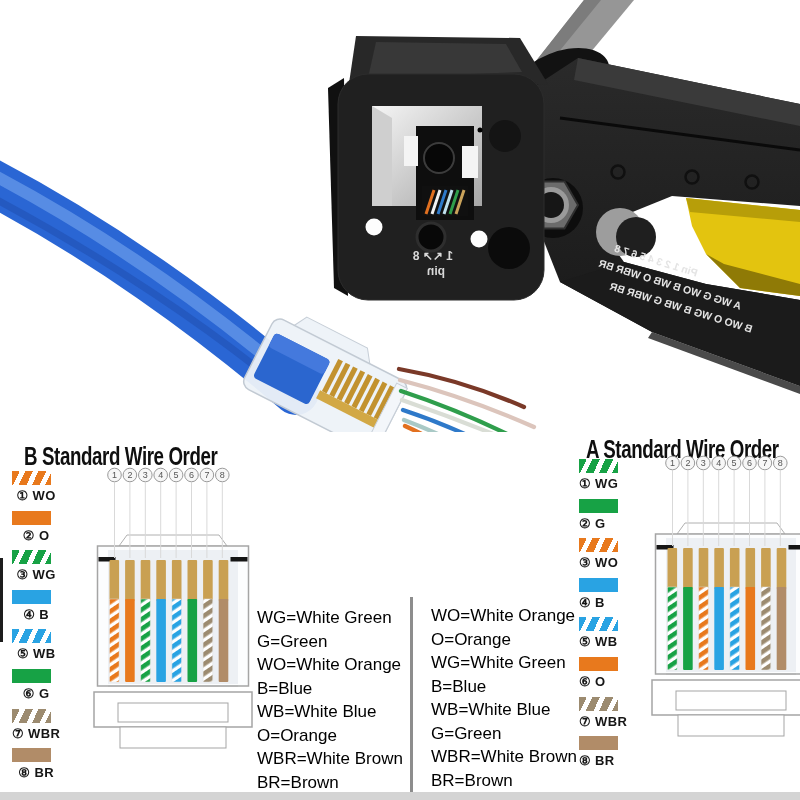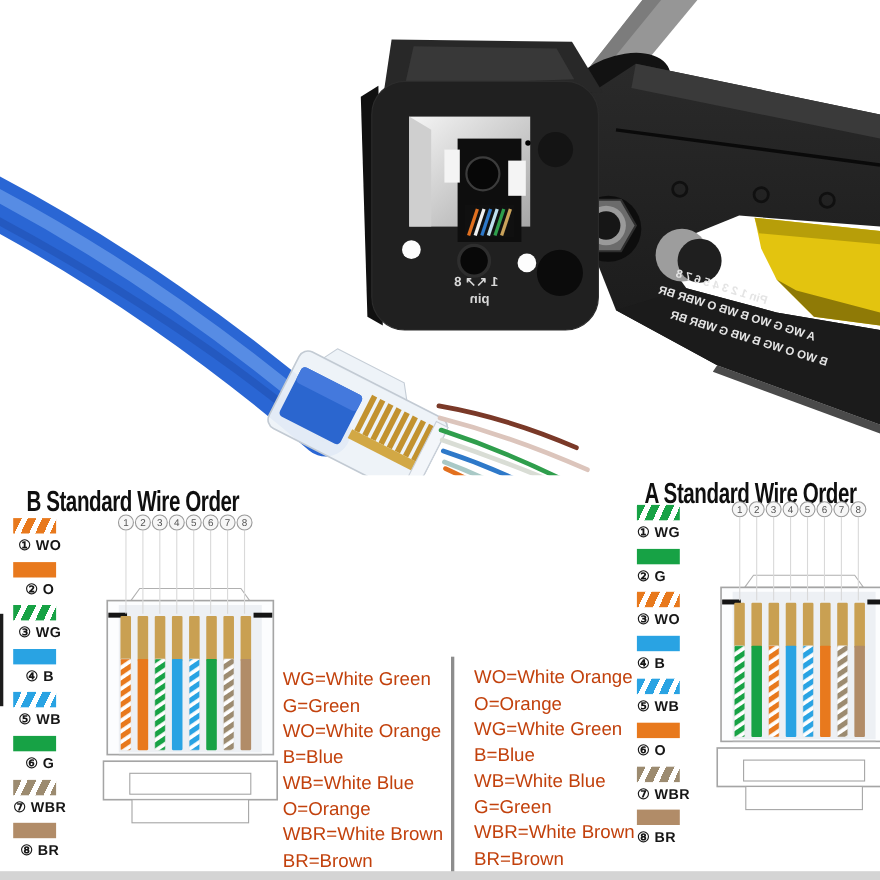--- a/index.html
+++ b/index.html
@@ -11,21 +11,21 @@
   #title-a{left:586px;top:414px;}
   .swcol{position:absolute;display:flex;flex-direction:column;gap:7.6px;}
   #swcol-0{left:12px;top:471px;text-align:center;}
   #swcol-1{left:579px;top:459px;}
   .sw-row{height:32px;}
   .sw-chip{width:39px;height:14px;}
   .sw-label{font-size:13px;font-weight:700;color:#161616;margin-top:3px;white-space:nowrap;letter-spacing:0.4px;}
   .conn{position:absolute;}
   #conn-0{left:93px;top:466px;}
   #conn-1{left:651px;top:454px;}
-  .legend-col{position:absolute;font-size:17px;color:#c2410c;line-height:23.5px;white-space:nowrap;}
+  .legend-col{position:absolute;font-size:17px;color:#000000;line-height:23.5px;white-space:nowrap;}
   #lg-left{left:257px;top:606px;}
   #lg-right{left:431px;top:604px;}
   #lg-divider{position:absolute;left:410px;top:597px;width:2.5px;height:198px;background:#8d8d8d;}
   #bottom-strip{position:absolute;left:0;top:792px;width:800px;height:8px;background:#d4d4d4;}
   #edge-mark{position:absolute;left:0;top:558px;width:3px;height:84px;background:#1c1c1c;}
   #photo{position:absolute;left:0;top:0;}
 </style>
 </head>
 <body>
 

